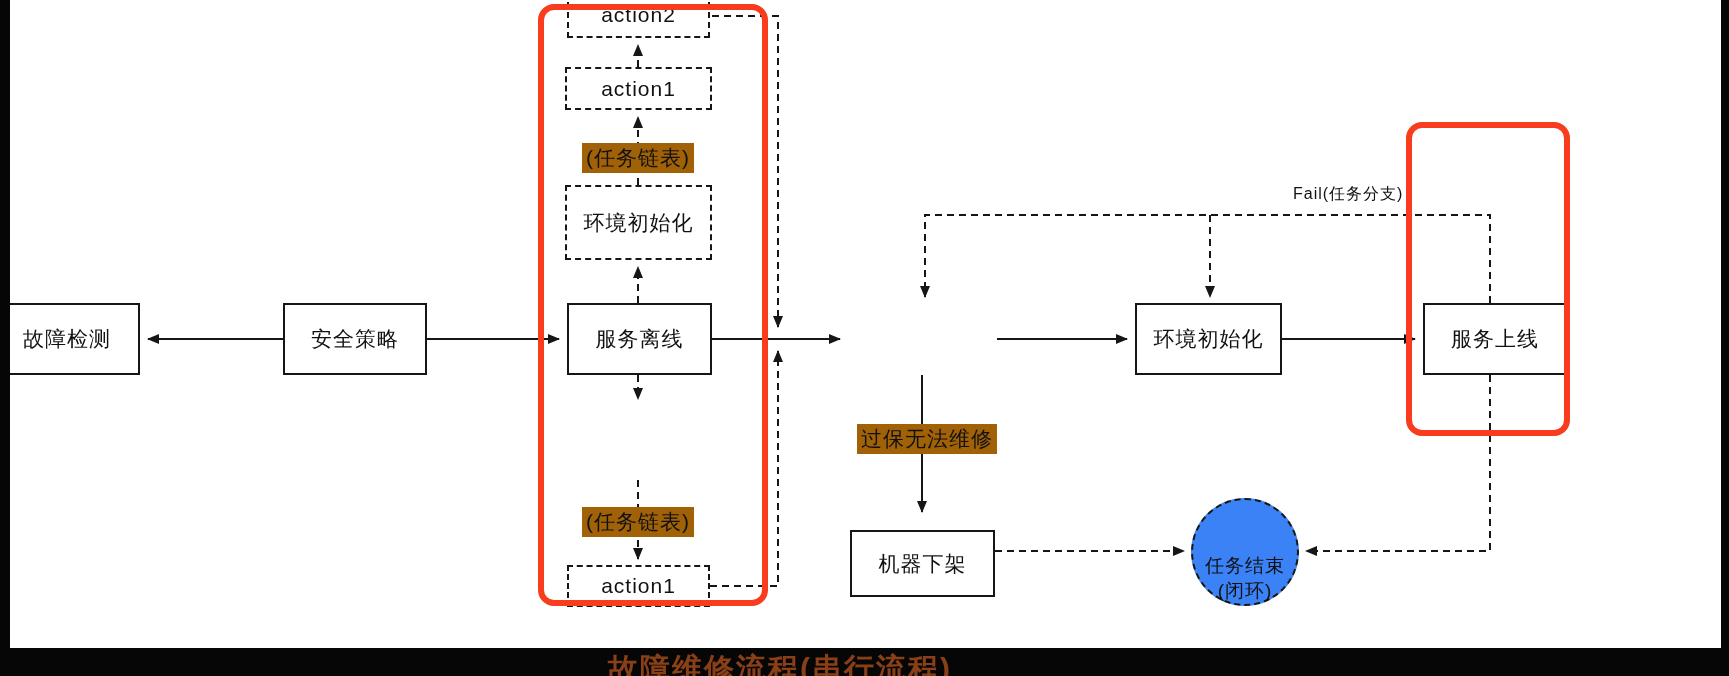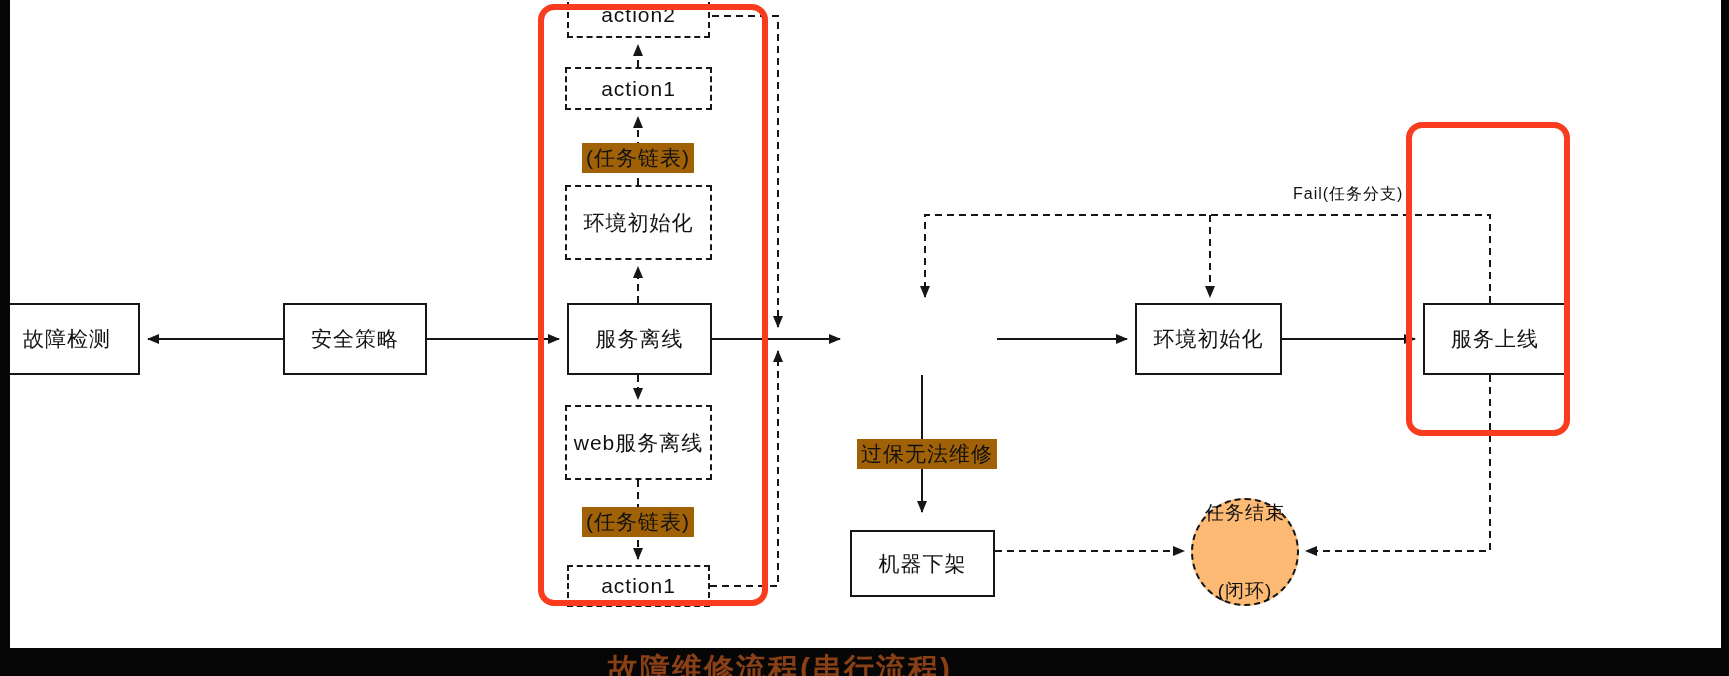--- a/index.html
+++ b/index.html
@@ -25,22 +25,22 @@
     position:absolute;z-index:4;font-size:21px;letter-spacing:1px;
     background:#a16207;padding:1px 4px;white-space:nowrap;
     transform:translateX(-50%);
   }
   .plain-label{
     position:absolute;z-index:4;font-size:16px;letter-spacing:1px;white-space:nowrap;
   }
   .circle-node{
     position:absolute;z-index:3;box-sizing:border-box;
     width:108px;height:108px;border-radius:50%;
-    border:2px dashed #161616;background:#fdba74;
-    display:flex;flex-direction:column;align-items:center;justify-content:space-between;
+    border:2px dashed #161616;background:#3b82f6;
+    display:flex;flex-direction:column;align-items:center;justify-content:flex-end;
     font-size:19px;line-height:1.35;letter-spacing:1px;
   }
   .highlight{
     position:absolute;z-index:6;box-sizing:border-box;
     border:6px solid #F83C1D;border-radius:16px;background:transparent;
     pointer-events:none;
   }
   .frame{position:absolute;background:#060606;z-index:8;}
   #frame-left{left:0;top:0;width:10px;height:676px;}
   #frame-right{left:1721px;top:0;width:8px;height:676px;}
@@ -96,41 +96,40 @@
   <div class="node" style="left:283px;top:303px;width:144px;height:72px;">安全策略</div>
 
   <div class="node" style="left:567px;top:303px;width:145px;height:72px;">服务离线</div>
 
   <div class="node dashed" style="left:565px;top:185px;width:147px;height:75px;">环境初始化</div>
 
   <div class="node dashed" style="left:565px;top:67px;width:147px;height:43px;">action1</div>
 
   <div class="node dashed" style="left:567px;top:-8px;width:143px;height:46px;">action2</div>
 
-  <div class="node dashed" style="left:565px;top:405px;width:147px;height:75px;">web服务离线</div>
 
   <div class="node dashed" style="left:567px;top:565px;width:143px;height:42px;">action1</div>
 
 
   <div class="node" style="left:1135px;top:303px;width:147px;height:72px;">环境初始化</div>
 
   <div class="node" style="left:1423px;top:303px;width:144px;height:72px;">服务上线</div>
 
   <div class="node" style="left:850px;top:518px;width:145px;height:67px;margin-top:12px;">机器下架</div>
 
   <div class="circle-node" style="left:1191px;top:498px;">
     <span>任务结束</span>
     <span>(闭环)</span>
   </div>
 
   <div class="floating-label" style="left:638px;top:143px;">(任务链表)</div>
 
   <div class="floating-label" style="left:638px;top:507px;">(任务链表)</div>
 
-  <div class="floating-label" style="left:927px;top:424px;margin-top:15px;">过保无法维修</div>
+  <div class="floating-label" style="left:927px;top:424px;">过保无法维修</div>
 
   <div class="plain-label" style="left:1293px;top:184px;">Fail(任务分支)</div>
 
   <div class="highlight" style="left:538px;top:4px;width:230px;height:602px;"></div>
   <div class="highlight" style="left:1406px;top:122px;width:164px;height:314px;"></div>
 
   <div class="frame" id="frame-left"></div>
   <div class="frame" id="frame-right"></div>
   <div class="frame" id="frame-bottom"></div>
 

